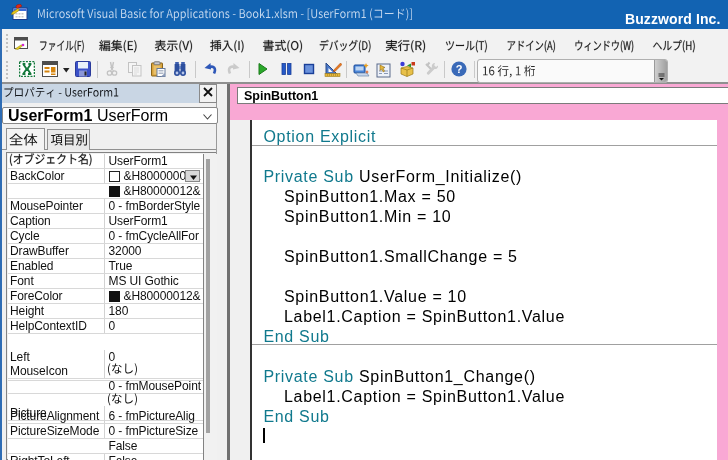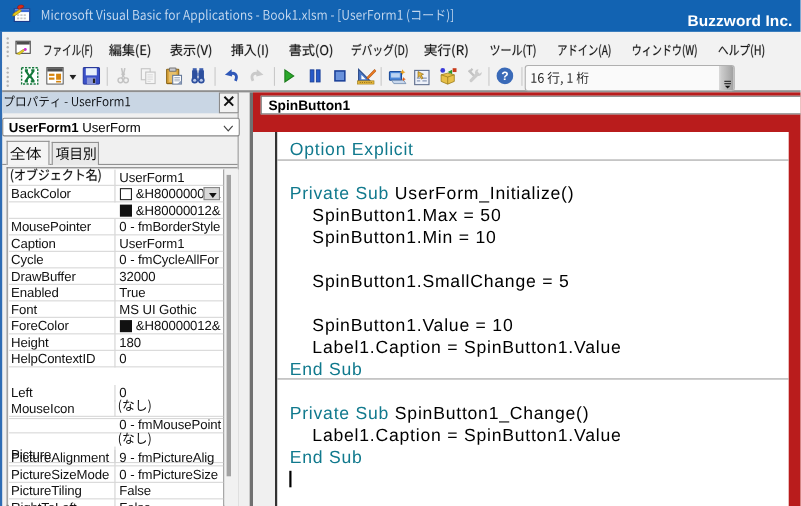--- a/index.html
+++ b/index.html
@@ -27,21 +27,21 @@
 
 <div class="abs" style="left:2px;top:84px;width:198px;height:18.5px;background:#c9d6e4"></div>
 <div class="abs" style="left:199px;top:84px;width:18px;height:18.5px;background:#f2f2f2;border:1px solid #8a8a8a;z-index:12">
   <svg width="16" height="16" viewBox="0 0 16 16">
         <path d="M4 3 L12 11 M12 3 L4 11" stroke="#111" stroke-width="1.8"></path>
       </svg>
 </div>
 <div class="abs" style="left:216px;top:84px;width:1px;height:376px;background:#9a9a9a"></div>
 
 <div class="abs" style="left:2px;top:107px;width:216px;height:17px;background:#fff;border:1px solid #888;border-radius:2px;z-index:5">
-  <div class="abs" style="left:5px;top:1px;font-size:12px;line-height:14px;color:#000"><b>UserForm1</b> UserForm</div>
+  <div class="abs" style="left:5px;top:1px;font-size:16px;line-height:14px;color:#000"><b>UserForm1</b> UserForm</div>
   <svg class="abs" style="right:5px;top:5px" width="9" height="8" viewBox="0 0 9 8">
         <path d="M0.5 1.5 L4.5 6 L8.5 1.5" fill="none" stroke="#444" stroke-width="1.1"></path>
       </svg>
 </div>
 
 <div class="abs" style="left:2px;top:149px;width:214px;height:1px;background:#919191"></div>
 <div class="abs" style="left:5.5px;top:128px;width:39.5px;height:22px;background:#f4f4f4;border:1px solid #919191;border-bottom:none;z-index:4"></div>
 <div class="abs" style="left:47px;top:129px;width:43px;height:21px;background:#e9e9e9;border:1px solid #919191;border-bottom:none"></div>
 
 <div class="abs" style="left:6px;top:151.5px;width:210px;height:308.5px;border:1px solid #828282;border-right:none;background:#f1f1f1">
@@ -122,46 +122,45 @@
           <div style="position:absolute;left:99px;top:0;right:0;height:15px;overflow:hidden;line-height:15px;padding-left:1.5px">0 - fmMousePoint</div>
           <div style="position:absolute;left:0;bottom:0;width:100%;height:1px;background:#d8d8d8"></div>
         </div>
         <div style="position:absolute;left:0;top:240px;width:196px;height:15px;margin-top:12px;">
           <div style="position:absolute;left:2px;top:0;width:95px;height:15px;overflow:hidden;border-right:1px solid #d2d2d2;line-height:15px">Picture</div>
           <div style="position:absolute;left:99px;top:0;right:0;height:15px;overflow:hidden;line-height:15px;padding-left:1.5px"></div>
           <div style="position:absolute;left:0;bottom:0;width:100%;height:1px;background:#d8d8d8"></div>
         </div>
         <div style="position:absolute;left:0;top:255px;width:196px;height:15px;">
           <div style="position:absolute;left:2px;top:0;width:95px;height:15px;overflow:hidden;border-right:1px solid #d2d2d2;line-height:15px">PictureAlignment</div>
-          <div style="position:absolute;left:99px;top:0;right:0;height:15px;overflow:hidden;line-height:15px;padding-left:1.5px">9 - fmPictureAlig</div>
+          <div style="position:absolute;left:99px;top:0;right:0;height:15px;overflow:hidden;line-height:15px;padding-left:1.5px">6 - fmPictureAlig</div>
           <div style="position:absolute;left:0;bottom:0;width:100%;height:1px;background:#d8d8d8"></div>
         </div>
         <div style="position:absolute;left:0;top:270px;width:196px;height:15px;">
           <div style="position:absolute;left:2px;top:0;width:95px;height:15px;overflow:hidden;border-right:1px solid #d2d2d2;line-height:15px">PictureSizeMode</div>
           <div style="position:absolute;left:99px;top:0;right:0;height:15px;overflow:hidden;line-height:15px;padding-left:1.5px">0 - fmPictureSize</div>
           <div style="position:absolute;left:0;bottom:0;width:100%;height:1px;background:#d8d8d8"></div>
         </div>
         <div style="position:absolute;left:0;top:285px;width:196px;height:15px;">
-          <div style="position:absolute;left:2px;top:0;width:95px;height:15px;overflow:hidden;border-right:1px solid #d2d2d2;line-height:15px">PictureTiling</div>
           <div style="position:absolute;left:99px;top:0;right:0;height:15px;overflow:hidden;line-height:15px;padding-left:1.5px">False</div>
           <div style="position:absolute;left:0;bottom:0;width:100%;height:1px;background:#d8d8d8"></div>
         </div>
         <div style="position:absolute;left:0;top:300px;width:196px;height:15px;">
           <div style="position:absolute;left:2px;top:0;width:95px;height:15px;overflow:hidden;border-right:1px solid #d2d2d2;line-height:15px">RightToLeft</div>
           <div style="position:absolute;left:99px;top:0;right:0;height:15px;overflow:hidden;line-height:15px;padding-left:1.5px">False</div>
         </div>
   </div>
 
   <div class="abs" style="left:197px;top:1px;width:13px;height:306.5px;background:#f1f1f1">
     <div class="abs" style="left:2px;top:5px;width:3.5px;height:274px;background:#a2a2a2"></div>
   </div>
 </div>
 
 <div class="abs" style="left:227px;top:84px;width:3px;height:376px;background:#707070"></div>
-<div class="abs" style="left:230px;top:84px;width:498px;height:376px;background:#b91c1c">
+<div class="abs" style="left:230px;top:84px;width:498px;height:376px;background:#f9a8d4">
 
   <div class="abs" style="left:7px;top:3px;right:0;height:17px;background:#fff;border:1px solid #7b7b7b;border-right:none">
     <div style="padding:1px 0 0 6px;font-size:12.5px;font-weight:bold;color:#000;line-height:14px">SpinButton1</div>
   </div>
 
   <div class="abs" style="left:0;top:36px;width:487px;height:354px;background:#fff">
     <div class="abs" style="left:0;top:0;width:21.5px;height:354px;background:#f0f0f0;border-right:2px solid #333"></div>
 
     <div class="abs" style="left:21.5px;top:25px;right:0;height:1px;background:#a0a0a0"></div>
     <div class="abs" style="left:21.5px;top:224px;right:0;height:1px;background:#a0a0a0"></div>

